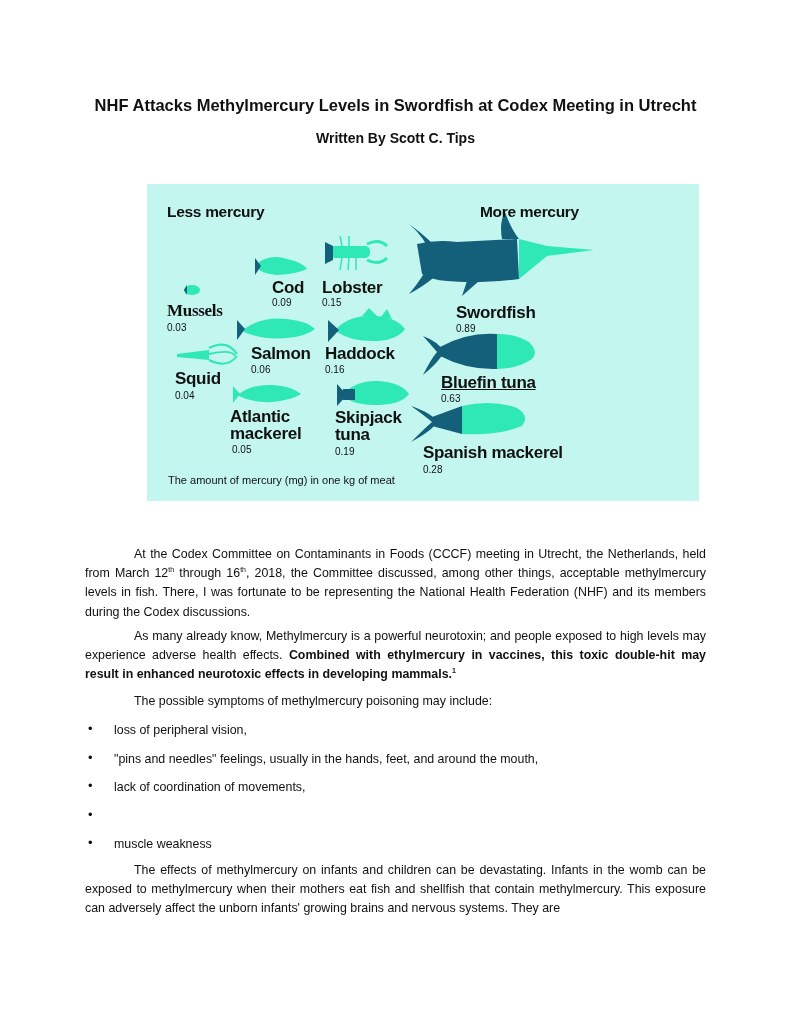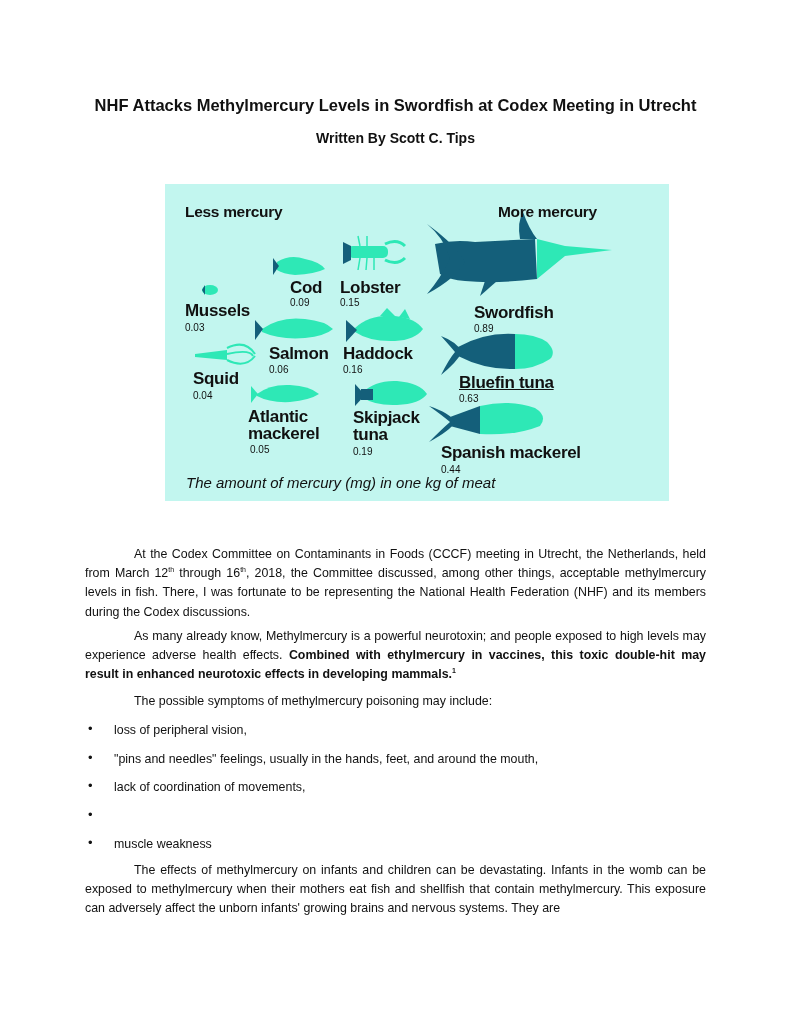--- a/index.html
+++ b/index.html
@@ -1,24 +1,24 @@
 <!DOCTYPE html>
 <html><head>
 <meta charset="utf-8">
 <style>
   html, body { margin: 0; padding: 0; background: #ffffff; }
   body { width: 791px; height: 1024px; position: relative; overflow: hidden; font-family: "Liberation Sans", sans-serif; color: #111; }
   .title { position: absolute; top: 96px; left: 0; width: 791px; text-align: center; font-weight: bold; font-size: 16.5px; font-family: "Liberation Sans", sans-serif; }
   .byline { position: absolute; top: 130px; left: 0; width: 791px; text-align: center; font-weight: bold; font-size: 14px; }
-  .figure { position: absolute; left: 165px; top: 184px; width: 484px; height: 317px; background: #c2f6ef; overflow: hidden; padding-left: 20px; }
+  .figure { position: absolute; left: 147px; top: 184px; width: 552px; height: 317px; background: #c2f6ef; overflow: hidden; }
   .figure .lbl { position: absolute; font-family: "Liberation Sans", sans-serif; font-weight: bold; color: #111; white-space: nowrap; line-height: 1; letter-spacing: -0.3px; }
   .figure .big { font-size: 17px; }
   .figure .val { position: absolute; font-size: 10px; color: #111; line-height: 1; }
   .figure .hdr { font-size: 15.5px; }
-  .figure .caption { position: absolute; left: 21px; top: 290px; font-size: 15px; font-weight: normal; color: #111; font-style: italic; }
+  .figure .caption { position: absolute; left: 21px; top: 290px; font-size: 11px; font-weight: normal; color: #111; }
   .figure svg { position: absolute; left: 0; top: 0; }
   .body-text { position: absolute; left: 85px; width: 621px; font-size: 12.4px; line-height: 19.2px; text-align: justify; font-family: "Liberation Sans", sans-serif; color: #111; }
   .indent { text-indent: 49px; }
   sup { font-size: 7px; line-height: 0; }
   .bullets { position: absolute; left: 85px; width: 621px; font-size: 12.4px; margin: 0; padding: 0; list-style: none; }
   .bullets li { position: relative; padding-left: 29px; height: 28.5px; line-height: 19px; }
   .bullets li .dot { position: absolute; left: 3px; top: -2px; font-size: 13px; }
 </style>
 </head>
 <body>
@@ -91,21 +91,21 @@
     <g>
       <path d="M285 233 L315 222 L315 250 L285 242 Z" fill="#145f7a"></path>
       <path d="M264 222 Q278 232 285 238 Q278 244 264 258 Q286 246 290 238 Q285 229 264 222 Z" fill="#145f7a"></path>
       <path d="M315 222 Q345 215 370 224 Q383 232 375 242 Q350 252 315 250 Z" fill="#2ee8b6"></path>
     </g>
   </svg>
 
   <div class="lbl hdr" style="left:20px; top:20px;">Less mercury</div>
   <div class="lbl hdr" style="left:333px; top:20px;">More mercury</div>
 
-  <div class="lbl big" style="left:20px; top:118px;">Mussels</div>
+  <div class="lbl big" style="left:20px; top:118px;font-family:Liberation Serif, serif;">Mussels</div>
   <div class="val" style="left:20px; top:139px;">0.03</div>
 
   <div class="lbl big" style="left:28px; top:186px;">Squid</div>
   <div class="val" style="left:28px; top:207px;">0.04</div>
 
   <div class="lbl big" style="left:83px; top:224px;">Atlantic</div>
   <div class="lbl big" style="left:83px; top:241px;">mackerel</div>
   <div class="val" style="left:85px; top:261px;">0.05</div>
 
   <div class="lbl big" style="left:104px; top:161px;">Salmon</div>
@@ -118,21 +118,21 @@
   <div class="val" style="left:175px; top:114px;">0.15</div>
 
   <div class="lbl big" style="left:178px; top:161px;">Haddock</div>
   <div class="val" style="left:178px; top:181px;">0.16</div>
 
   <div class="lbl big" style="left:188px; top:225px;">Skipjack</div>
   <div class="lbl big" style="left:188px; top:242px;">tuna</div>
   <div class="val" style="left:188px; top:263px;text-align:right;">0.19</div>
 
   <div class="lbl big" style="left:276px; top:260px;">Spanish mackerel</div>
-  <div class="val" style="left:276px; top:281px;">0.44</div>
+  <div class="val" style="left:276px; top:281px;">0.28</div>
 
   <div class="lbl big" style="left:294px; top:190px;text-decoration:underline;">Bluefin tuna</div>
   <div class="val" style="left:294px; top:210px;">0.63</div>
 
   <div class="lbl big" style="left:309px; top:120px;">Swordfish</div>
   <div class="val" style="left:309px; top:140px;">0.89</div>
 
   <div class="caption">The amount of mercury (mg) in one kg of meat</div>
 </div>
 

